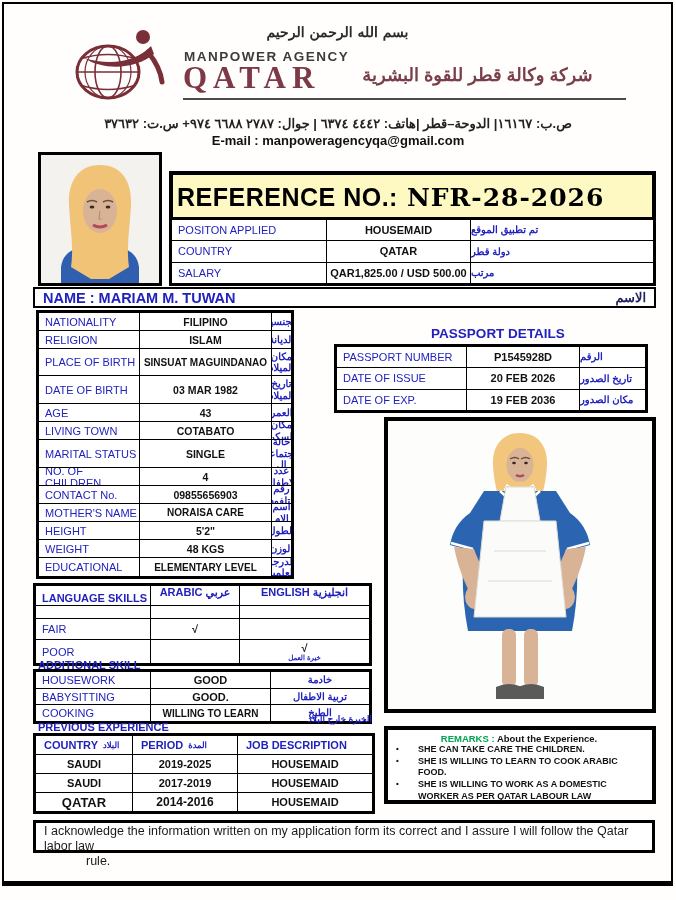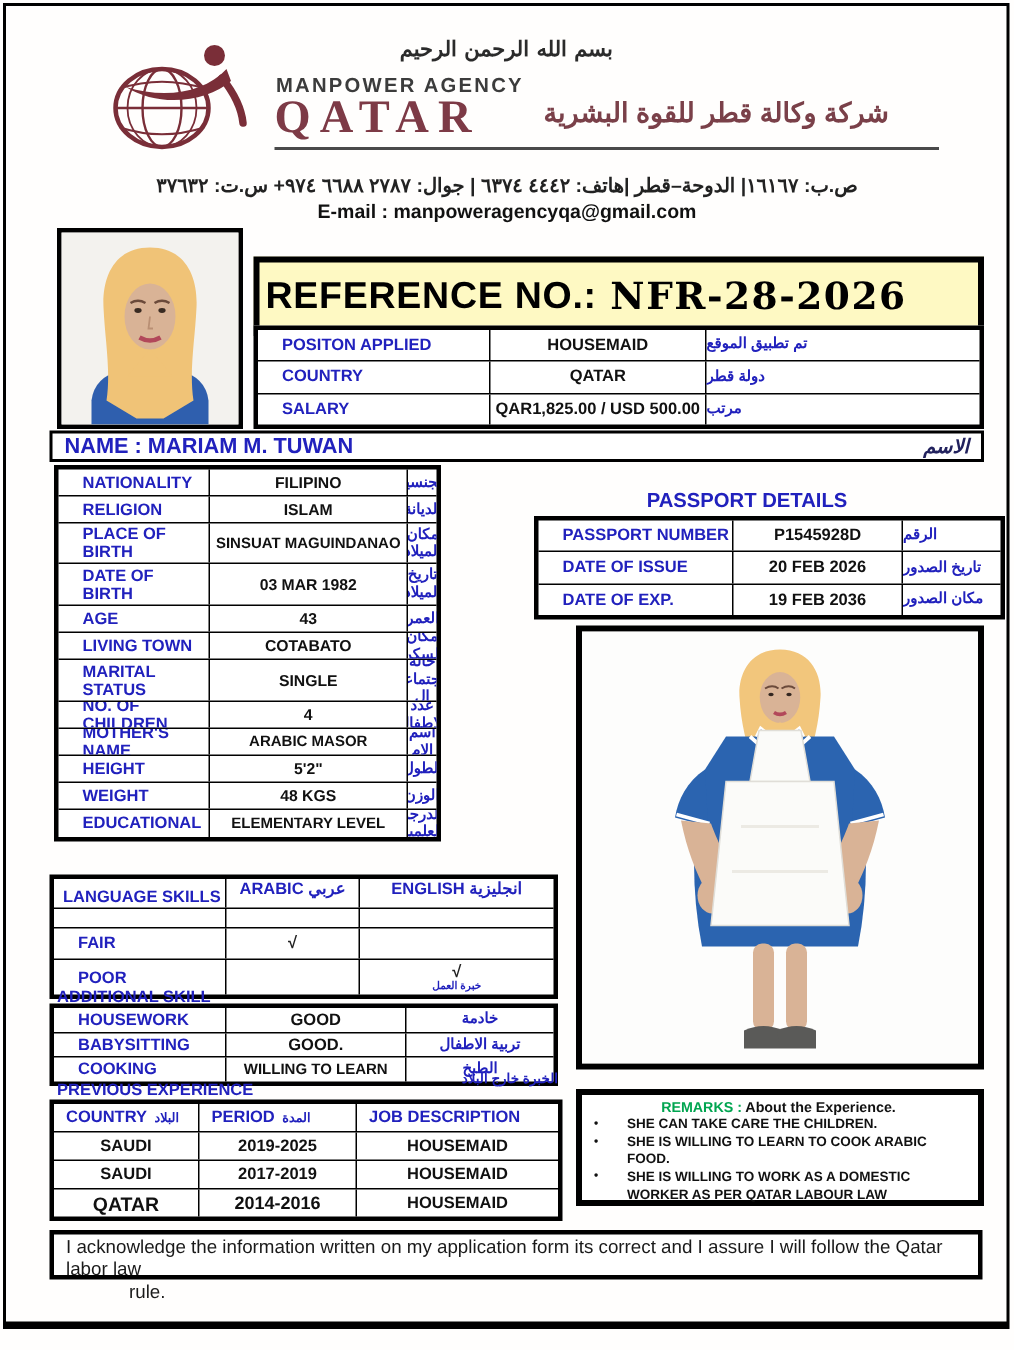--- a/index.html
+++ b/index.html
@@ -26,46 +26,46 @@
   #ref-box { left:169px; top:156px; width:487px; height:53px; border:4px solid #000; background:#fef9c3; display:flex; align-items:center; padding-left:4px; gap:9px;margin-top:15px; }
   #ref-label { font-size:25px; font-weight:bold; color:#000; letter-spacing:0.5px; }
   #ref-value { font-family:"DejaVu Serif", serif; font-size:25px; font-weight:bold; color:#000; letter-spacing:1px; }
 
   
   .tbl { border:3px solid #000; background:#fff; display:flex; flex-direction:column; }
   .trow { display:flex; border-bottom:1px solid #000; align-items:center; }
   .trow:last-child { border-bottom:none; }
   .tc { border-right:1px solid #000; height:100%; display:flex; align-items:center; overflow:hidden; }
   .tc:last-child { border-right:none; }
-  .lab { font-size:11px; font-weight:bold; color:#2121bd; padding-left:16px; }
+  .lab { font-size:11px; font-weight:normal; color:#2121bd; padding-left:6px; }
   .val { font-size:11px; font-weight:bold; color:#111; justify-content:center; text-align:left; }
   .arb { font-size:10px; font-weight:bold; color:#2121bd; justify-content:center; text-align:center; direction:rtl; line-height:1.15; }
 
   
   #pos-table { left:169px; top:217px; width:487px; height:69px; }
   #pos-table .trow { flex:1; }
   #pos-table .c1 { width:155px; }
   #pos-table .c2 { width:144px; }
   #pos-table .c3 { flex:1; justify-content:flex-end; padding-right:8px; }
 
   
   #name-row { left:33px; top:287px; width:623px; height:21px; border:2px solid #000; display:flex; align-items:center; justify-content:space-between; padding:0 8px; background:#fff; }
   #name-value { font-size:14.5px; font-weight:bold; color:#2121bd; }
-  #name-ar { font-size:13px; font-weight:bold; color:#22225e; direction:rtl;font-style:italic; }
+  #name-ar { font-size:13px; font-weight:bold; color:#22225e; direction:rtl; }
 
   
   #det-table { left:36px; top:310px; width:258px; }
   #det-table .c1 { width:101px; }
   #det-table .c2 { width:132px; }
   #det-table .c3 { flex:1; }
   #det-table .val { font-size:10.5px; }
 
   
   #pass-title { left:340px; top:326px; width:316px; text-align:center; font-size:13.5px; font-weight:bold; color:#2121bd; }
-  #pass-table { left:356px; top:344px; width:314px; height:69px; }
+  #pass-table { left:334px; top:344px; width:314px; height:69px; }
   #pass-table .trow { flex:1; }
   #pass-table .c1 { width:130px; }
   #pass-table .c2 { width:113px; }
   #pass-table .c3 { flex:1; justify-content:flex-end; padding-right:6px; }
 
   
   #body-photo { left:384px; top:417px; width:272px; height:296px; border:4px solid #000; background:#fdfdfc; }
 
   
   #lang-table { left:33px; top:583px; width:339px; }
@@ -214,22 +214,27 @@
       <div class="tc c1 lab">MARITAL STATUS</div>
       <div class="tc c2 val">SINGLE</div>
       <div class="tc c3 arb">حالة الاجتماعية ال</div>
     </div>
     <div class="trow" style="height:18px">
       <div class="tc c1 lab">NO. OF CHILDREN</div>
       <div class="tc c2 val">4</div>
       <div class="tc c3 arb">عدد الاطفال</div>
     </div>
     <div class="trow" style="height:18px">
+      <div class="tc c1 lab">CONTACT No.</div>
+      <div class="tc c2 val">09855656903</div>
+      <div class="tc c3 arb">رقم التلفون</div>
+    </div>
+    <div class="trow" style="height:18px">
       <div class="tc c1 lab">MOTHER'S NAME</div>
-      <div class="tc c2 val" style="font-size:10px">ARABIC MASOR</div>
+      <div class="tc c2 val" style="font-size:10px">NORAISA CARE</div>
       <div class="tc c3 arb">اسم الام</div>
     </div>
     <div class="trow" style="height:18px">
       <div class="tc c1 lab">HEIGHT</div>
       <div class="tc c2 val">5'2"</div>
       <div class="tc c3 arb">الطول</div>
     </div>
     <div class="trow" style="height:18px">
       <div class="tc c1 lab">WEIGHT</div>
       <div class="tc c2 val">48 KGS</div>

